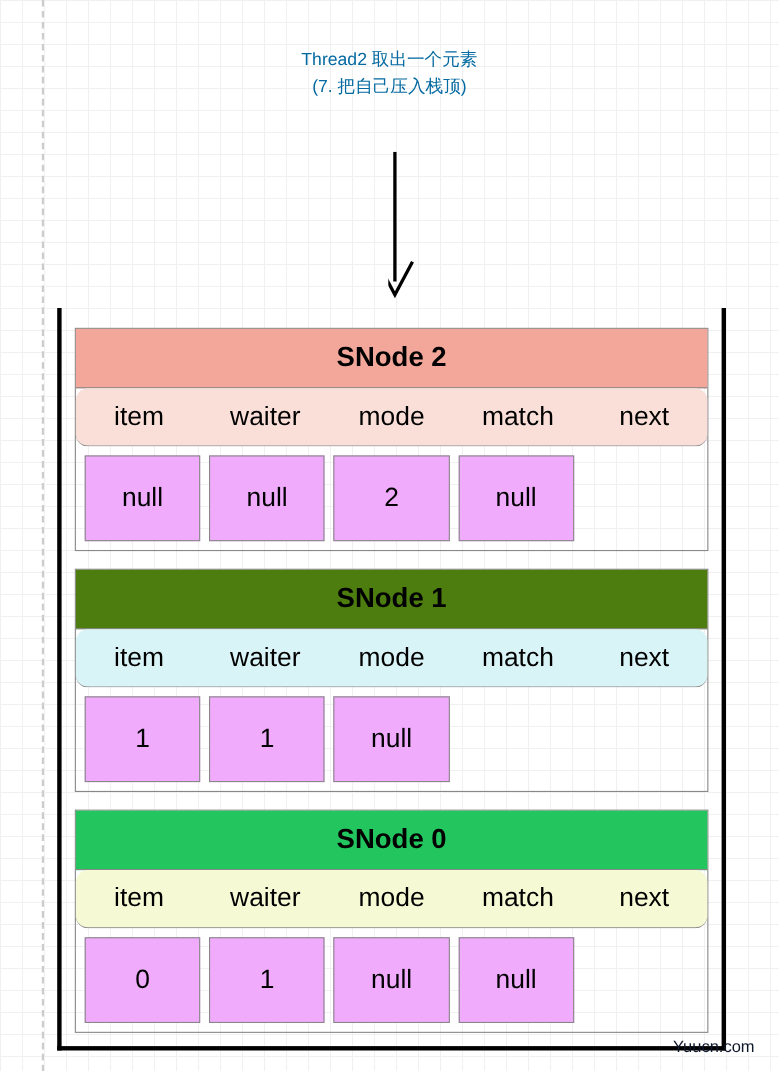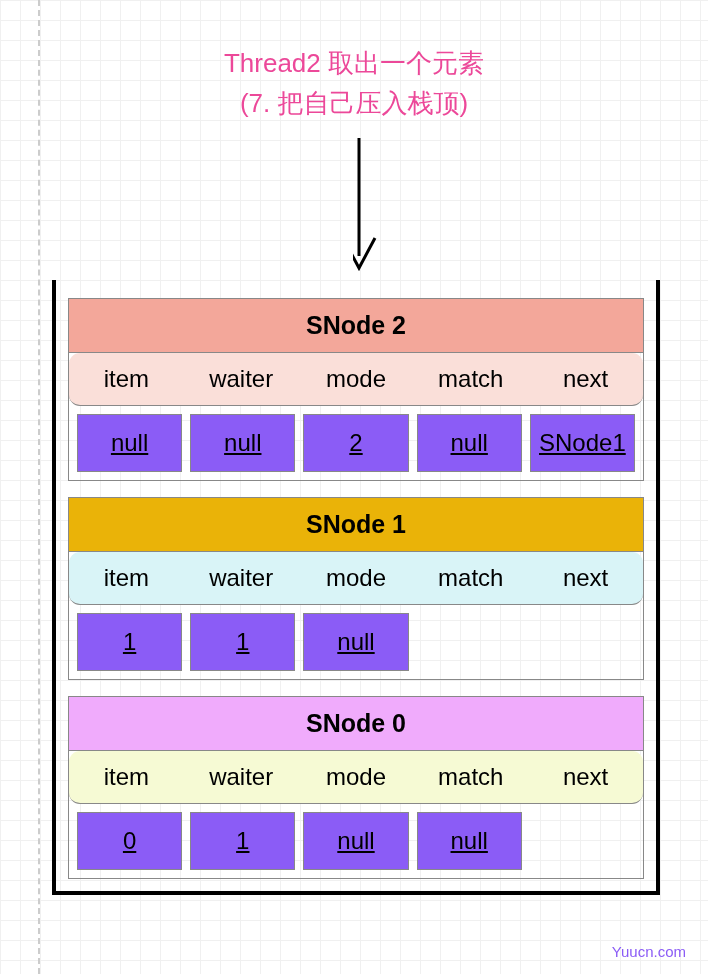--- a/index.html
+++ b/index.html
@@ -21,23 +21,23 @@
     top: 0;
     height: 974px;
     border-left: 2px dashed #cccccc;
   }
   .caption {
     position: absolute;
     top: 43px;
     left: 0;
     width: 708px;
     text-align: center;
-    font-size: 26px;
+    font-size: 16px;
     line-height: 1.55;
-    color: #ec4899;
+    color: #0369a1;
   }
   .arrow {
     position: absolute;
     left: 353px;
     top: 138px;
   }
   .stack-container {
     position: absolute;
     top: 280px;
     left: 52px;
@@ -71,36 +71,35 @@
   }
   .snode-fields > div {
     padding: 12px 2px;
   }
   .snode-values {
     column-gap: 8px;
     padding: 8px;
   }
   .snode-values > div {
     border: 1px solid #888;
-    padding: 14px 2px;
-    background: #8b5cf6;
-    text-decoration: underline;
+    padding: 24px 2px;
+    background: #f0abfc;
   }
   
   .c2-title  { background: #f3a79a; }
   .c2-fields { background: #fadfd9; }
-  .c1-title  { background: #eab308; }
+  .c1-title  { background: #4d7c0f; }
   .c1-fields { background: #d9f4f7; }
-  .c0-title  { background: #f0abfc; }
+  .c0-title  { background: #22c55e; }
   .c0-fields { background: #f6fad4; }
   .watermark {
     position: absolute;
     right: 22px;
     bottom: 14px;
-    color: #8b5cf6;
+    color: #0f172a;
     font-size: 15px;
   }
 </style>
 </head>
 <body>
 
 <div class="dashed-line"></div>
 
 <div class="caption">
   <span>Thread2 取出一个元素</span><br>
@@ -121,21 +120,20 @@
       <div>waiter</div>
       <div>mode</div>
       <div>match</div>
       <div>next</div>
     </div>
     <div class="snode-values">
       <div>null</div>
       <div>null</div>
       <div>2</div>
       <div>null</div>
-      <div>SNode1</div>
     </div>
   </div>
 
   <div class="snode">
     <div class="snode-title c1-title">SNode 1</div>
     <div class="snode-fields c1-fields">
       <div>item</div>
       <div>waiter</div>
       <div>mode</div>
       <div>match</div>

